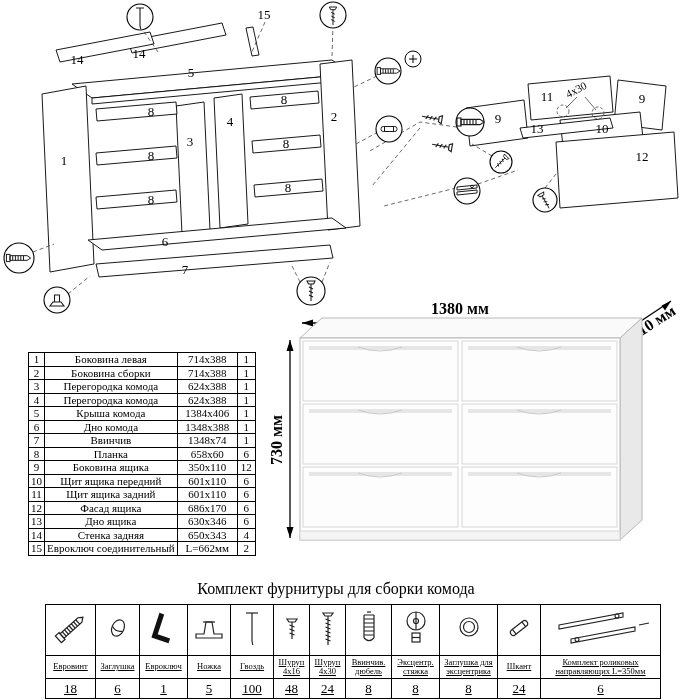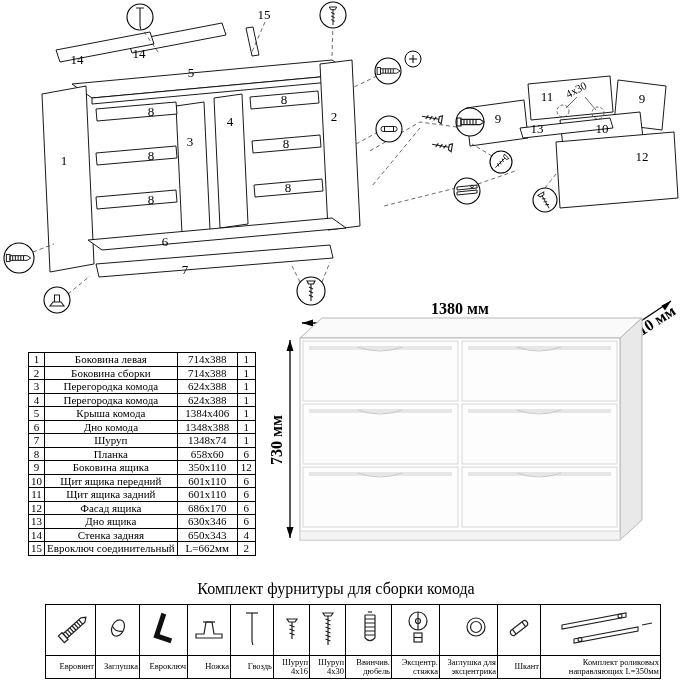--- a/index.html
+++ b/index.html
@@ -6,21 +6,21 @@
   body{width:700px;height:700px;background:#fff;color:#000;
        font-family:"Liberation Serif",serif;position:relative;overflow:hidden;}
   .diagram-top{position:absolute;top:0;left:0;}
   .parts-table{position:absolute;left:28px;top:352px;border-collapse:collapse;
                font-size:11px;table-layout:fixed;}
   .parts-table td{border:1px solid #000;height:12.5px;line-height:12.5px;
                   padding:0 2px;text-align:center;overflow:hidden;white-space:nowrap;}
   .dresser{position:absolute;left:268px;top:288px;}
   .hw-title{position:absolute;top:580px;left:0;width:672px;text-align:center;font-size:16px;}
   .hw-table{position:absolute;left:45px;top:604px;border-collapse:collapse;table-layout:fixed;}
-  .hw-table td{border:1px solid #000;text-align:right;vertical-align:middle;padding:0;}
+  .hw-table td{border:1px solid #000;text-align:center;vertical-align:middle;padding:0;text-decoration:underline;}
   .hw-icons td{height:50px;}
   .hw-labels td{height:22px;font-size:8.5px;line-height:9.5px;padding:0 1px;}
   .hw-qty td{height:19px;font-size:13px;}
   svg text{font-family:"Liberation Serif",serif;}
 </style>
 </head>
 <body>
 
 <div>
 
@@ -234,21 +234,21 @@
 
       <tr>
         <td>6</td>
         <td>Дно комода</td>
         <td>1348x388</td>
         <td>1</td>
       </tr>
 
       <tr>
         <td>7</td>
-        <td>Шуруп</td>
+        <td>Ввинчив</td>
         <td>1348x74</td>
         <td>1</td>
       </tr>
 
       <tr>
         <td>8</td>
         <td>Планка</td>
         <td>658x60</td>
         <td>6</td>
       </tr>
@@ -465,16 +465,30 @@
     <td>Ножка</td>
     <td>Гвоздь</td>
     <td>Шуруп 4х16</td>
     <td>Шуруп 4х30</td>
     <td>Ввинчив. дюбель</td>
     <td>Эксцентр. стяжка</td>
     <td>Заглушка для эксцентрика</td>
     <td>Шкант</td>
     <td>Комплект роликовых направляющих L=350мм</td>
   </tr>
+  <tr class="hw-qty">
+    <td>18</td>
+    <td>6</td>
+    <td>1</td>
+    <td>5</td>
+    <td>100</td>
+    <td>48</td>
+    <td>24</td>
+    <td>8</td>
+    <td>8</td>
+    <td>8</td>
+    <td>24</td>
+    <td>6</td>
+  </tr>
 </tbody>
     </table>
 
 </div>
 
 </body></html>

